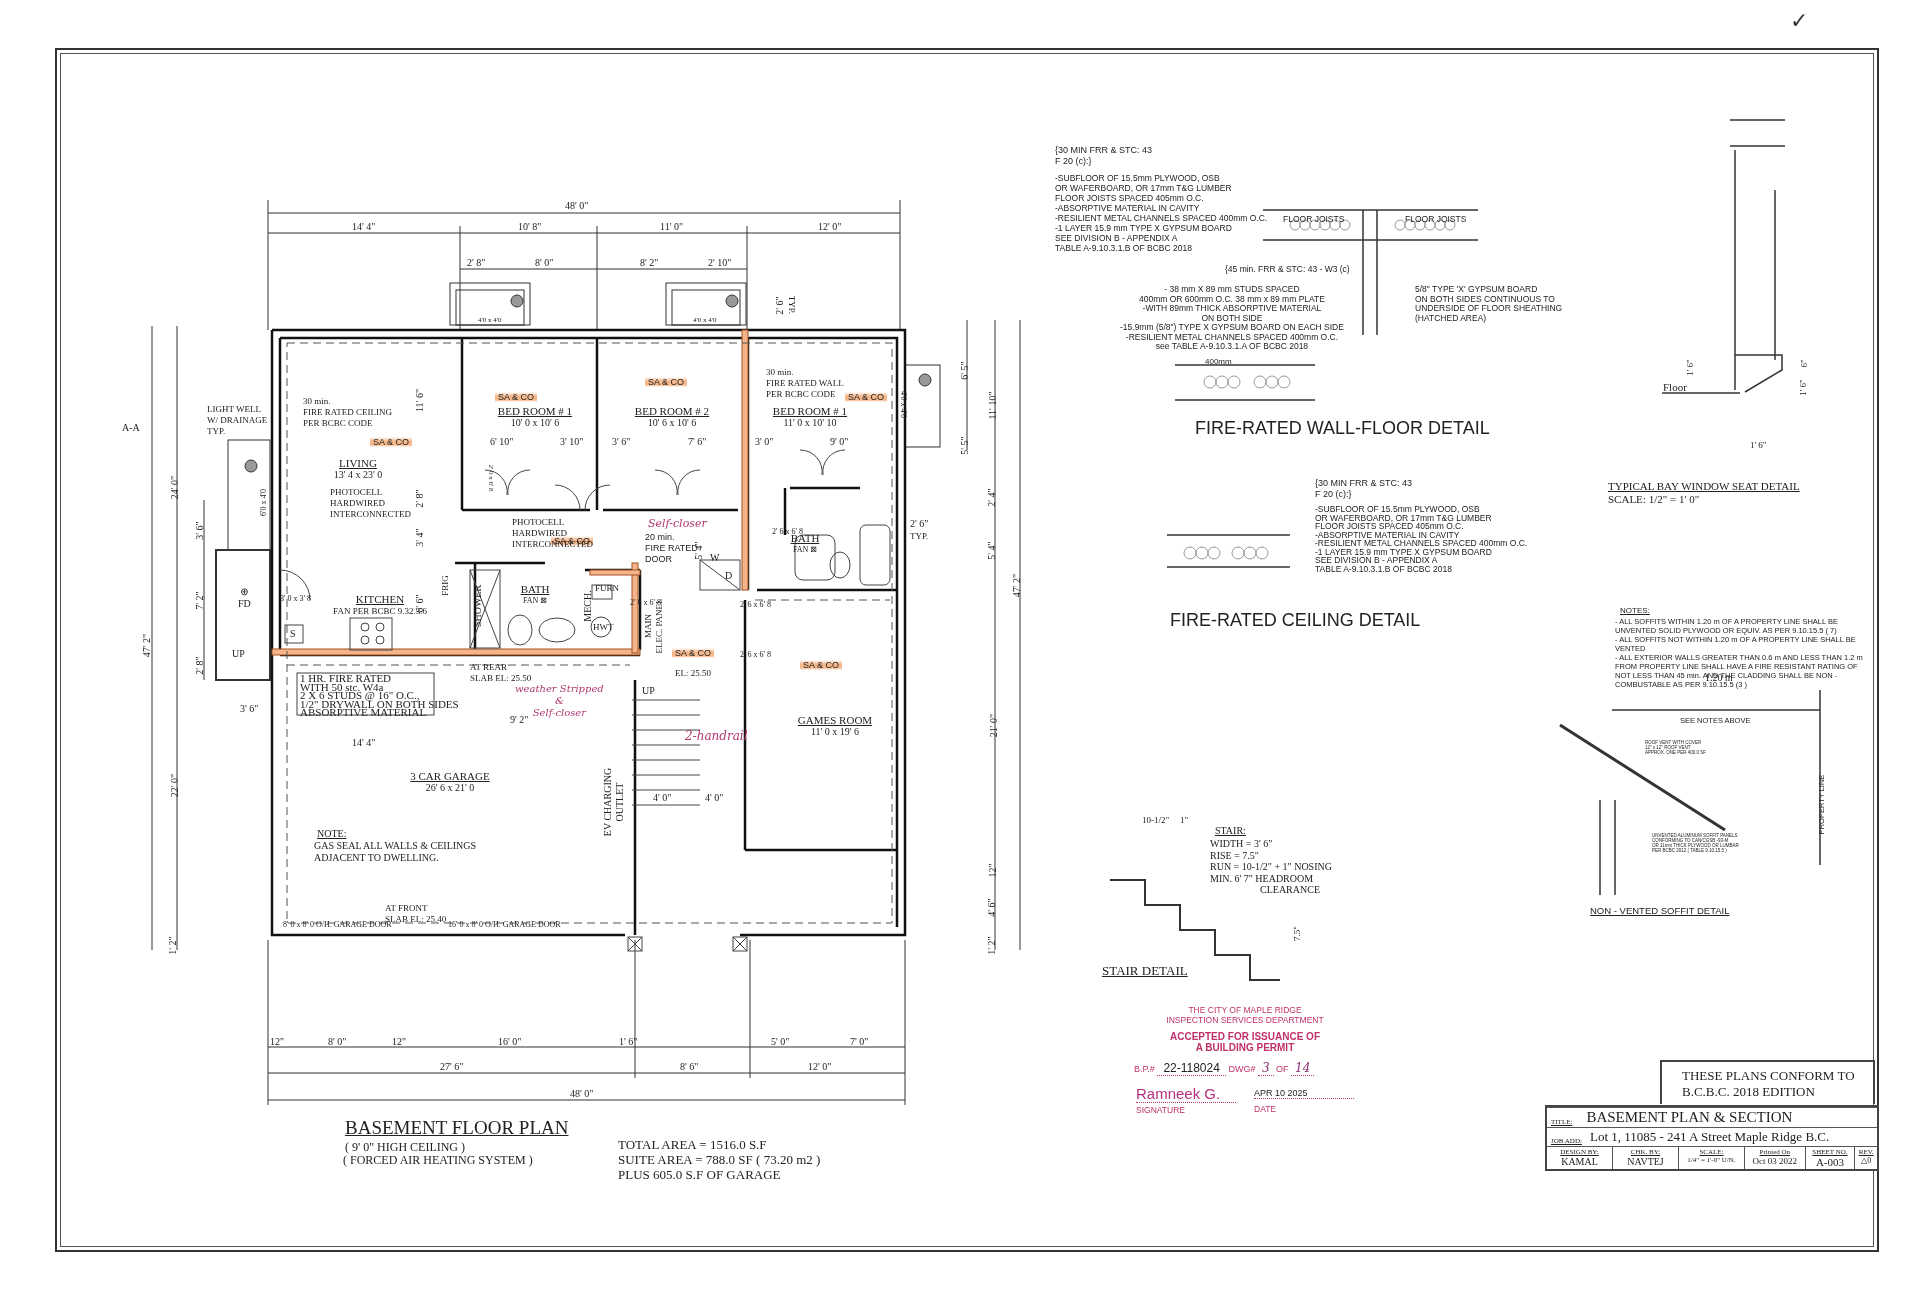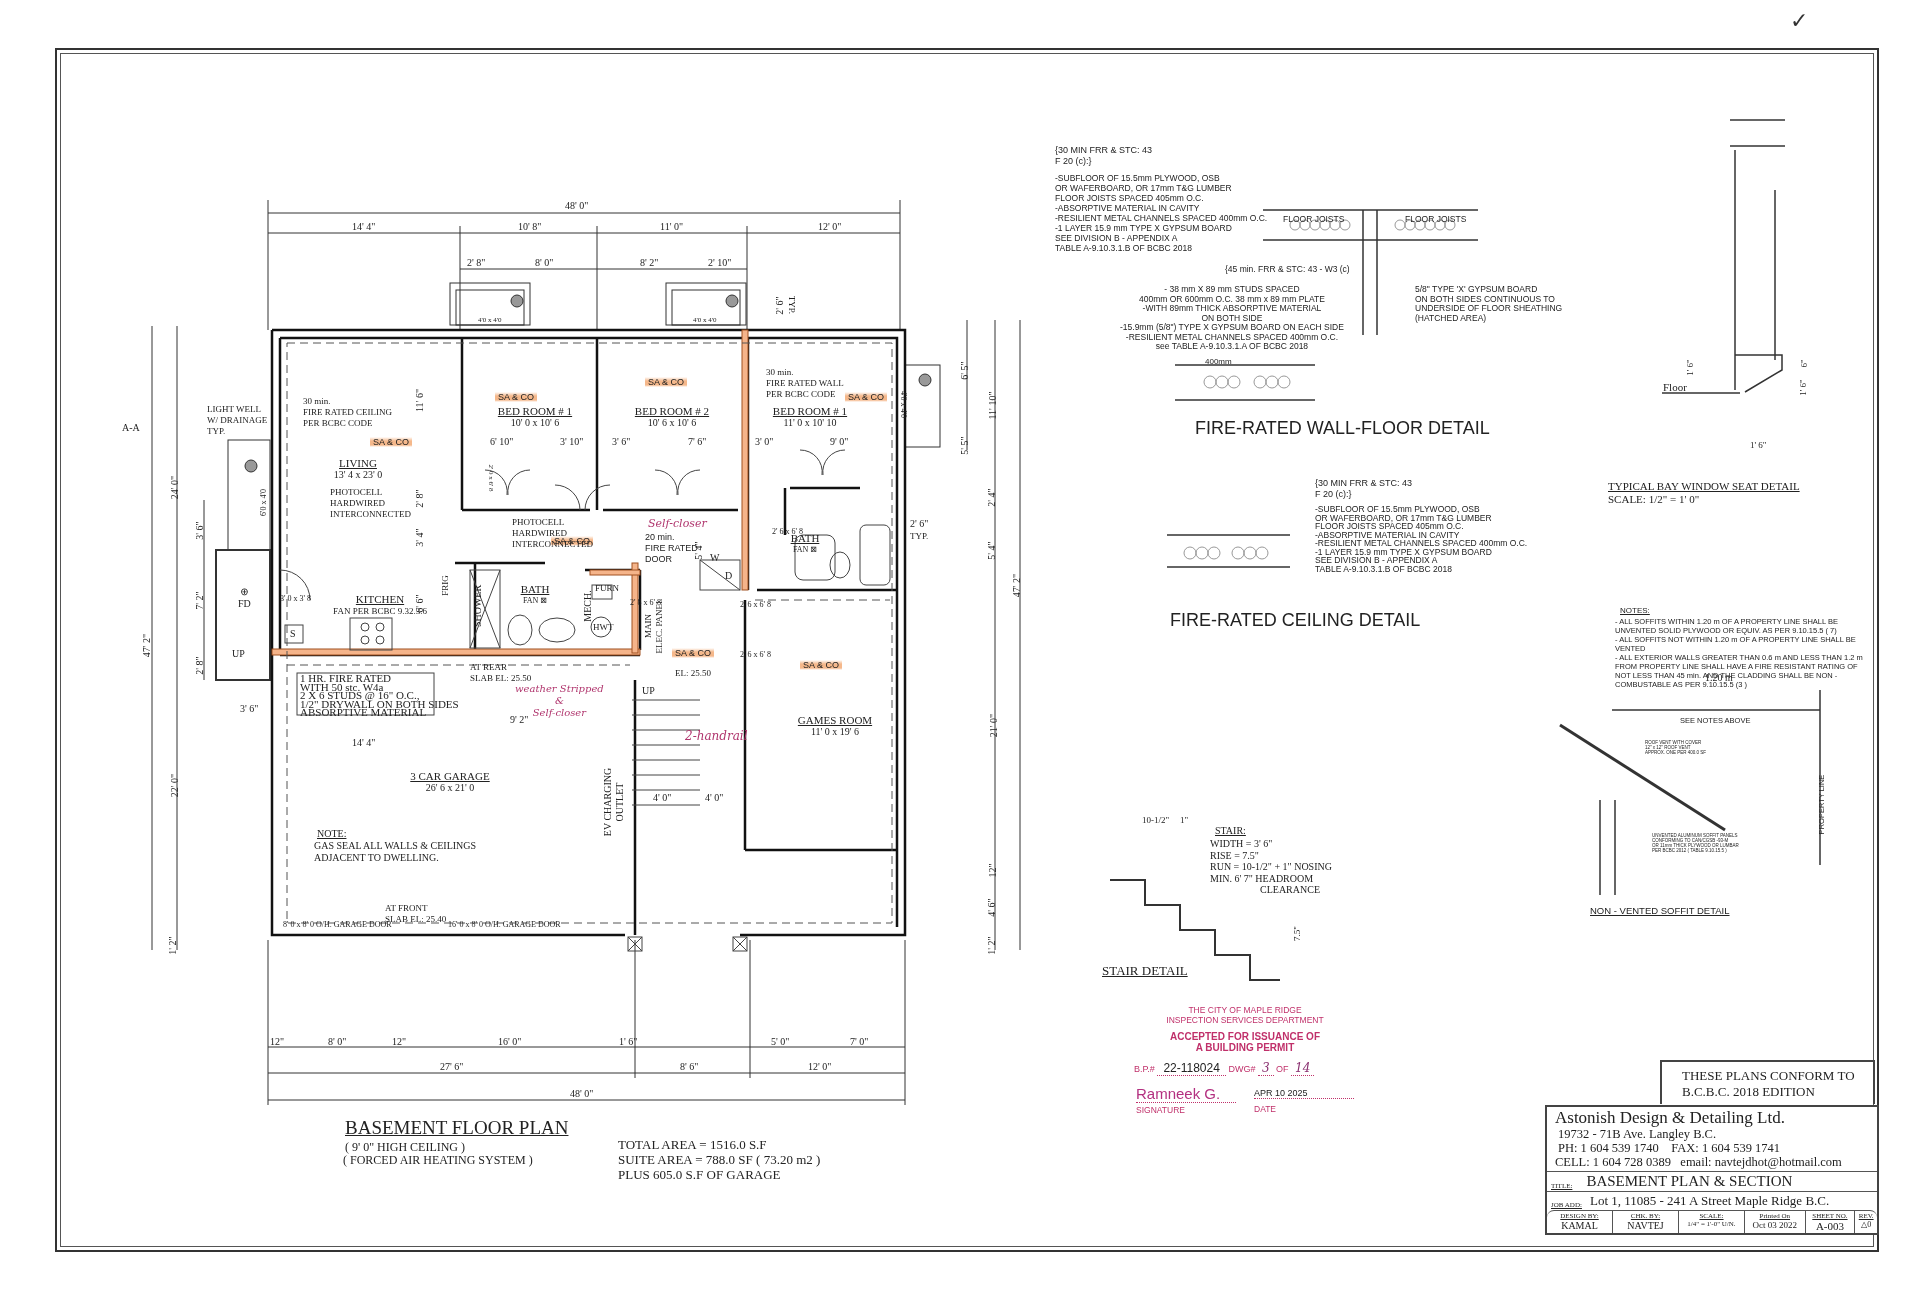--- a/index.html
+++ b/index.html
@@ -17,21 +17,21 @@
   .pre{white-space:pre-line;}
   .dim{font-size:10px;position:absolute;}
   .room-label{position:absolute;text-align:center;font-size:10px;line-height:12px;}
   .room-name{text-decoration:underline;font-size:11px;}
   .sa{position:absolute;font-family:"Liberation Sans",sans-serif;font-size:9px;background:linear-gradient(#fff0,#f5b88b 40%,#f5b88b 80%,#fff0);padding:0 3px;}
   .hand{font-family:"DejaVu Serif",serif;font-style:italic;color:#b0356d;}
   .stamp{position:absolute;left:1130px;top:1005px;width:230px;color:#c0306a;font-family:"Liberation Sans",sans-serif;text-align:center;}
   .tb{position:absolute;left:1545px;top:1105px;width:330px;border:2px solid #444;background:#fff;}
   .tb-row{border-top:1px solid #555;padding:1px 4px;}
   .tb-small{font-size:7px;text-decoration:underline;}
-  .tb-grid{display:flex;border-top:1px solid #555;border-radius:7px;}
+  .tb-grid{display:flex;border-top:1px solid #555;}
   .tb-cell{flex:1;border-right:1px solid #555;text-align:center;font-size:10px;padding:1px 0;}
   .tb-cell:last-child{border-right:none;}
   .conform{position:absolute;left:1660px;top:1060px;width:215px;height:44px;border:2px solid #444;border-bottom:none;font-size:13px;line-height:16px;padding:6px 0 0 20px;box-sizing:border-box;}
   svg{position:absolute;left:0;top:0;}
 </style>
 </head>
 <body>
 
 <div class="check">✓</div>
 <div class="frame"></div>
@@ -519,26 +519,20 @@
       <div style="font-size:8.5px;margin-top:5px">DATE</div>
     </div>
   </div>
 </div>
 
 <div class="conform">
   <div>THESE PLANS CONFORM TO</div>
   <div>B.C.B.C. 2018 EDITION</div>
 </div>
 <div class="tb">
-  <div style="padding:2px 8px">
-    <div style="font-size:17px;line-height:18px">Astonish Design &amp; Detailing Ltd.</div>
-    <div style="font-size:12.5px;line-height:14px;padding-left:3px">19732 - 71B Ave. Langley B.C.</div>
-    <div style="font-size:12.5px;line-height:14px;padding-left:3px;white-space:pre">PH: 1 604 539 1740    FAX: 1 604 539 1741</div>
-    <div style="font-size:12.5px;line-height:14px;white-space:pre">CELL: 1 604 728 0389   email: navtejdhot@hotmail.com</div>
-  </div>
   <div class="tb-row" style="display:flex;align-items:flex-end;gap:14px">
     <span class="tb-small">TITLE:</span>
     <span style="font-size:15px">BASEMENT PLAN &amp; SECTION</span>
   </div>
   <div class="tb-row" style="display:flex;align-items:flex-end;gap:8px">
     <span class="tb-small">JOB ADD:</span>
     <span style="font-size:13px">Lot 1, 11085 - 241 A Street Maple Ridge B.C.</span>
   </div>
   <div class="tb-grid">
     <div class="tb-cell" style="flex:1.2">

